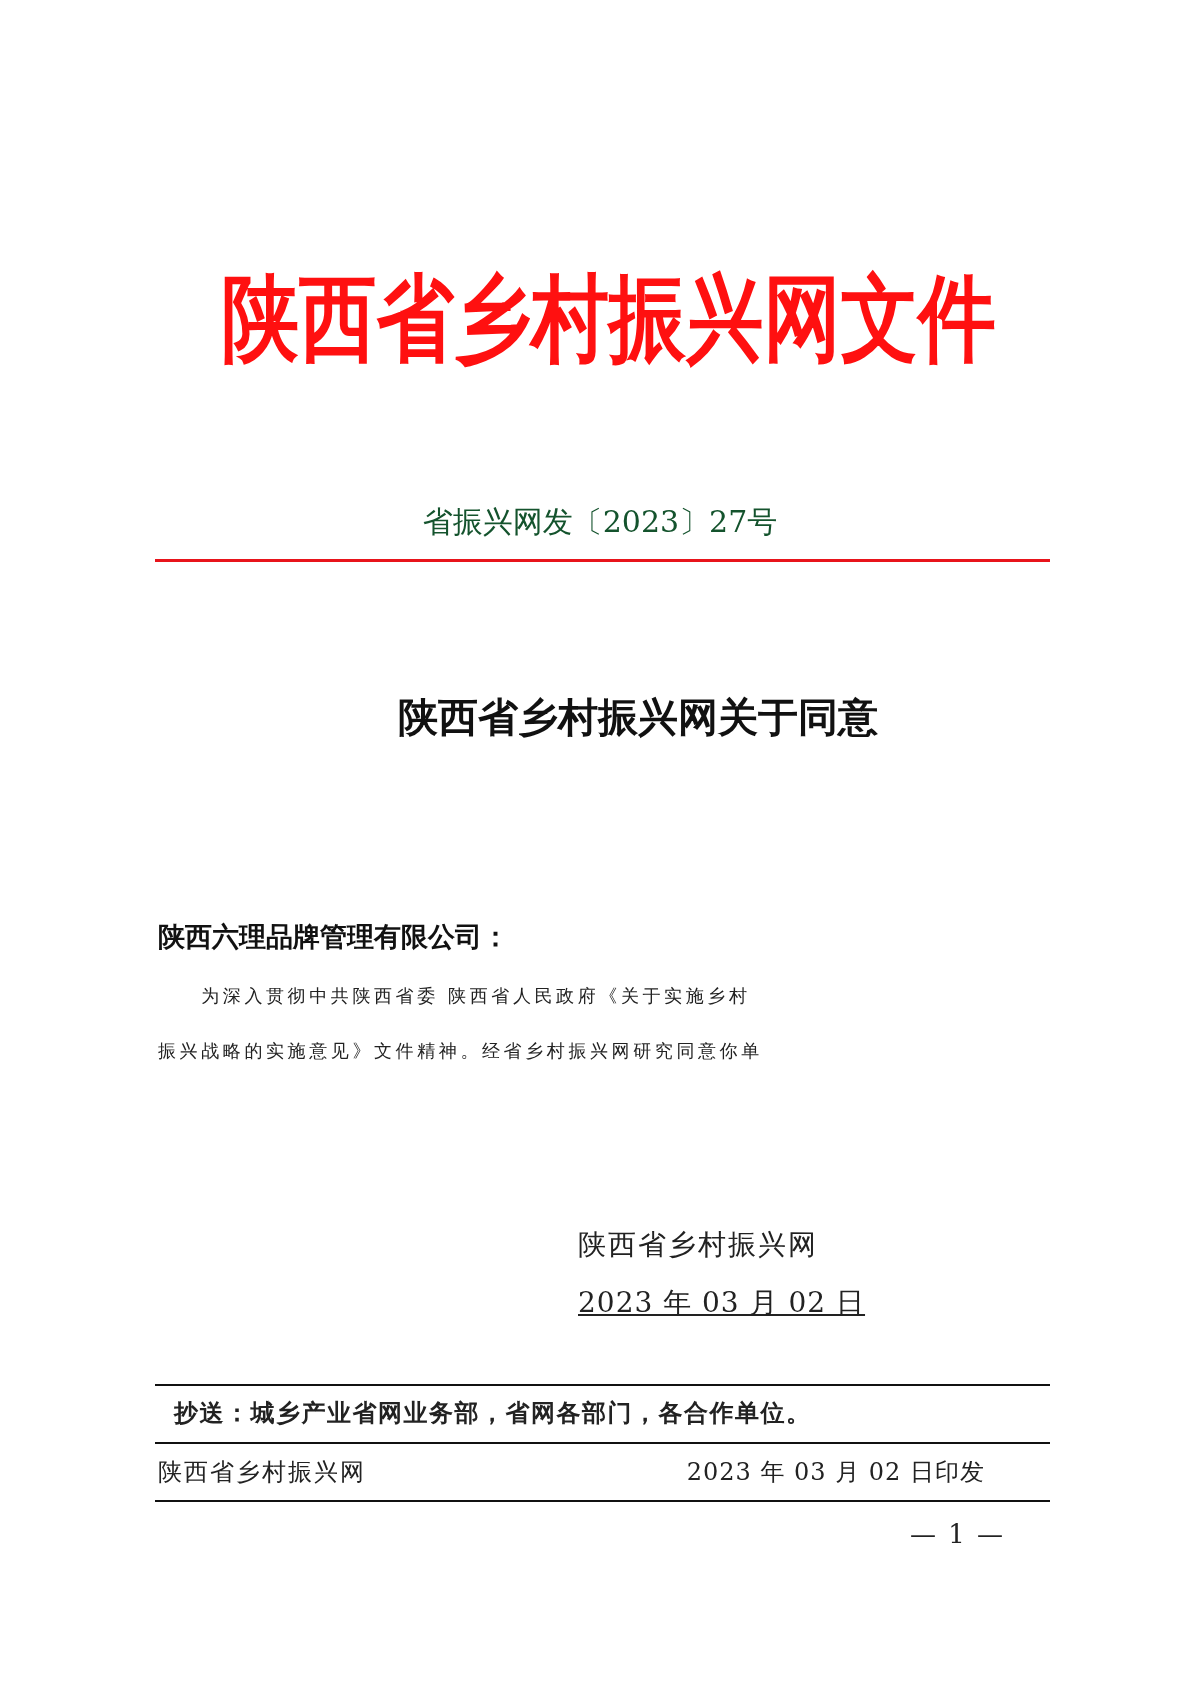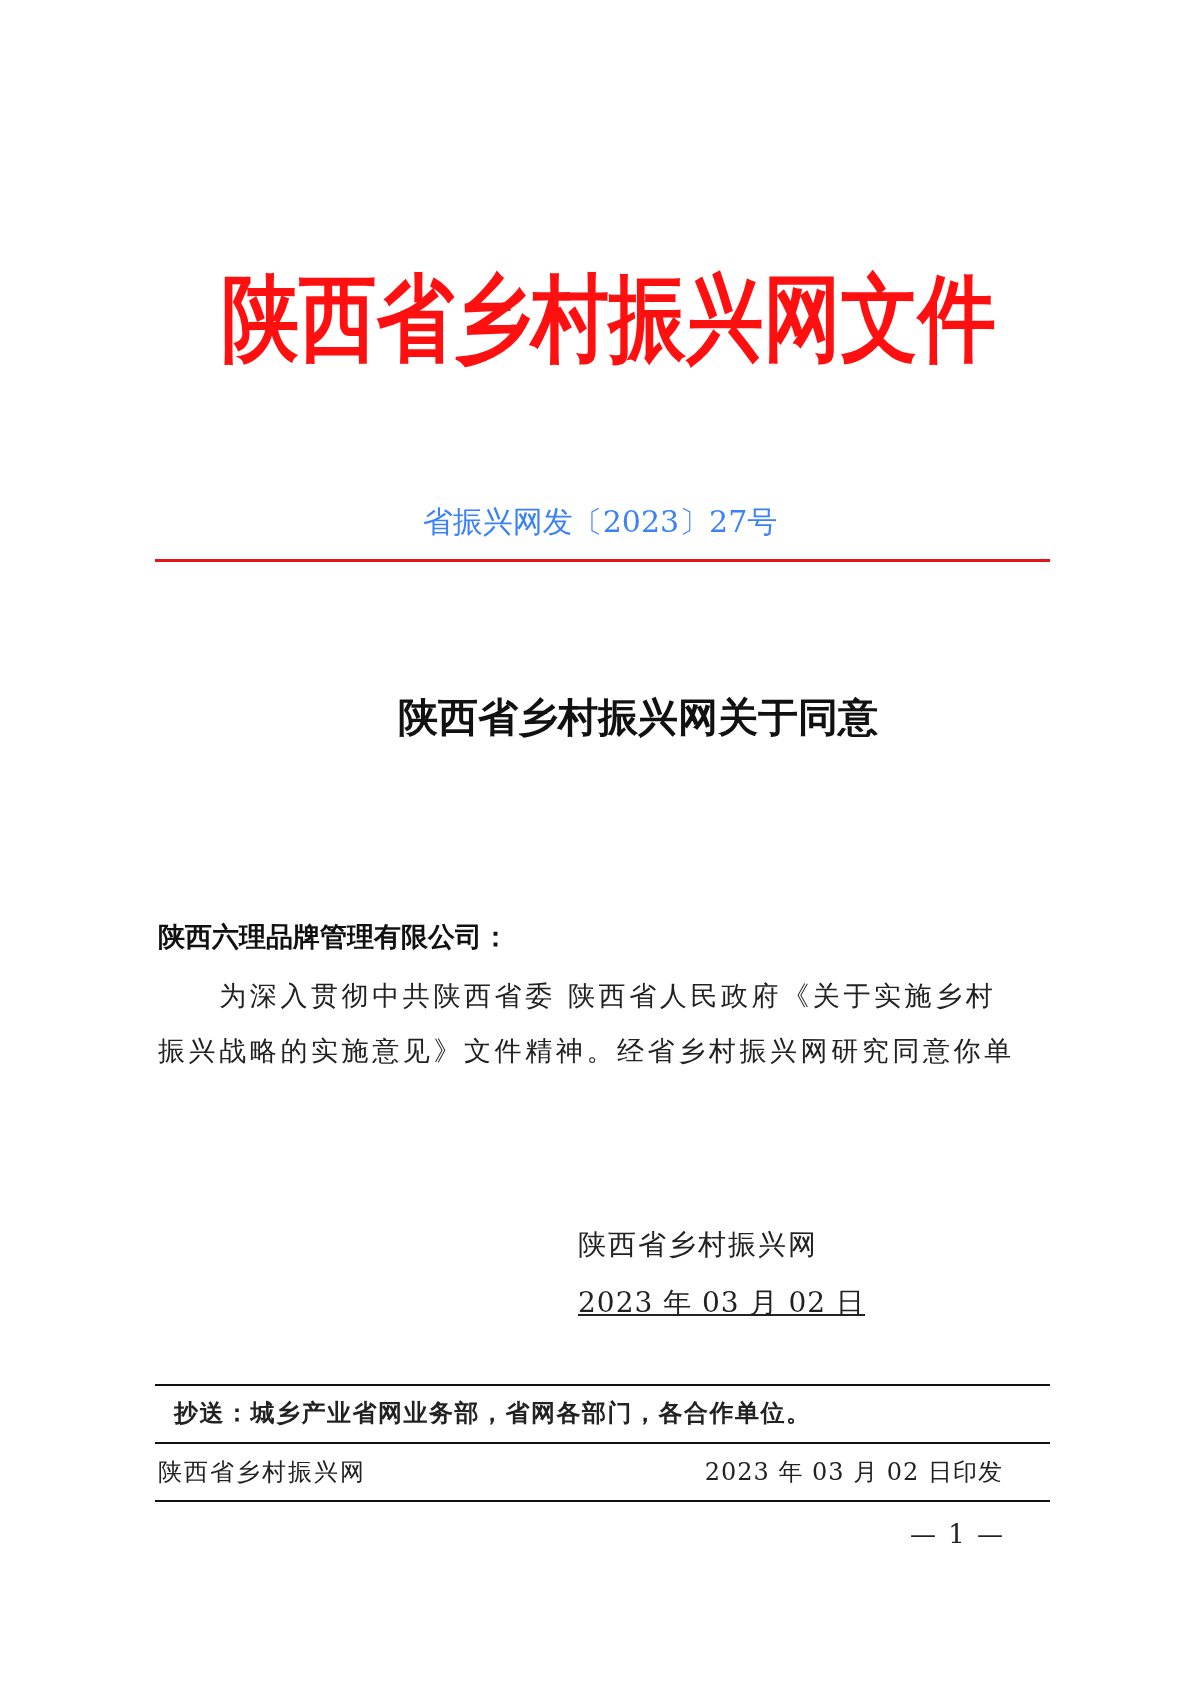--- a/index.html
+++ b/index.html
@@ -2,39 +2,39 @@
 <html><head>
 <meta charset="utf-8">
 <style>
   html, body { margin: 0; padding: 0; background: #ffffff; }
   body { width: 1200px; height: 1698px; position: relative; overflow: hidden;
          font-family: "DejaVu Serif", "Liberation Serif", serif; color: #1a1a1a; }
   .masthead { position: absolute; left: 160px; top: 262px; width: 880px; text-align: center;
               font-family: "DejaVu Serif", serif; font-weight: bold; color: #ff1010;
               font-size: 90px; letter-spacing: 0px; line-height: 110px; transform: scaleX(0.86) scaleY(1.05); transform-origin: center; white-space: nowrap; }
   .docnum { position: absolute; left: 0; width: 1200px; top: 502px; text-align: center;
-            font-size: 30px; line-height: 40px; color: #3b82f6; }
+            font-size: 30px; line-height: 40px; color: #14532d; }
   .redline { position: absolute; left: 155px; top: 559px; width: 895px; height: 3px; background: #e8141b; }
   .title { position: absolute; left: 0; width: 1200px; top: 688px; text-align: center;
            font-weight: bold; font-size: 40px; line-height: 57px; color: #111; margin-left: 38px; }
   .title div { white-space: nowrap; }
   .salutation { position: absolute; left: 158px; top: 918px; font-size: 27px; line-height: 38px; color: #111; font-weight: bold; }
-  .body-text { position: absolute; left: 158px; top: 968px; width: 890px; font-size: 27px; line-height: 55px;
+  .body-text { position: absolute; left: 158px; top: 968px; width: 890px; font-size: 18px; line-height: 55px;
                letter-spacing: 3.6px; color: #222; }
   .body-text .line { white-space: nowrap; }
   .sign { position: absolute; left: 578px; font-size: 28px; line-height: 40px; color: #222; letter-spacing: 2px; }
   .sign-org { top: 1225px; }
   .sign-date { top: 1283px; letter-spacing: 1px; text-decoration: underline; }
   .hr { position: absolute; left: 155px; width: 895px; background: #111; }
   .hr1 { top: 1384px; height: 2px; }
   .hr2 { top: 1442px; height: 1.5px; }
   .hr3 { top: 1500px; height: 2px; }
   .cc { position: absolute; left: 174px; top: 1394px; font-size: 24px; line-height: 38px; color: #222; letter-spacing: 1.5px; font-weight: bold; }
   .printer { position: absolute; left: 158px; top: 1453px; font-size: 24px; line-height: 38px; color: #222; letter-spacing: 2px; }
-  .printdate { position: absolute; right: 197px; top: 1453px; font-size: 24px; line-height: 38px; color: #222; letter-spacing: 1px; }
+  .printdate { position: absolute; right: 215px; top: 1453px; font-size: 24px; line-height: 38px; color: #222; letter-spacing: 1px; }
   .pagenum { position: absolute; right: 195px; top: 1516px; font-size: 26px; line-height: 36px; color: #222; letter-spacing: 2px; }
 </style>
 </head>
 <body>
 
 <div>
 
   <div class="masthead">陕西省乡村振兴网文件</div>
 
   <div class="docnum">省振兴网发〔2023〕27号</div>

